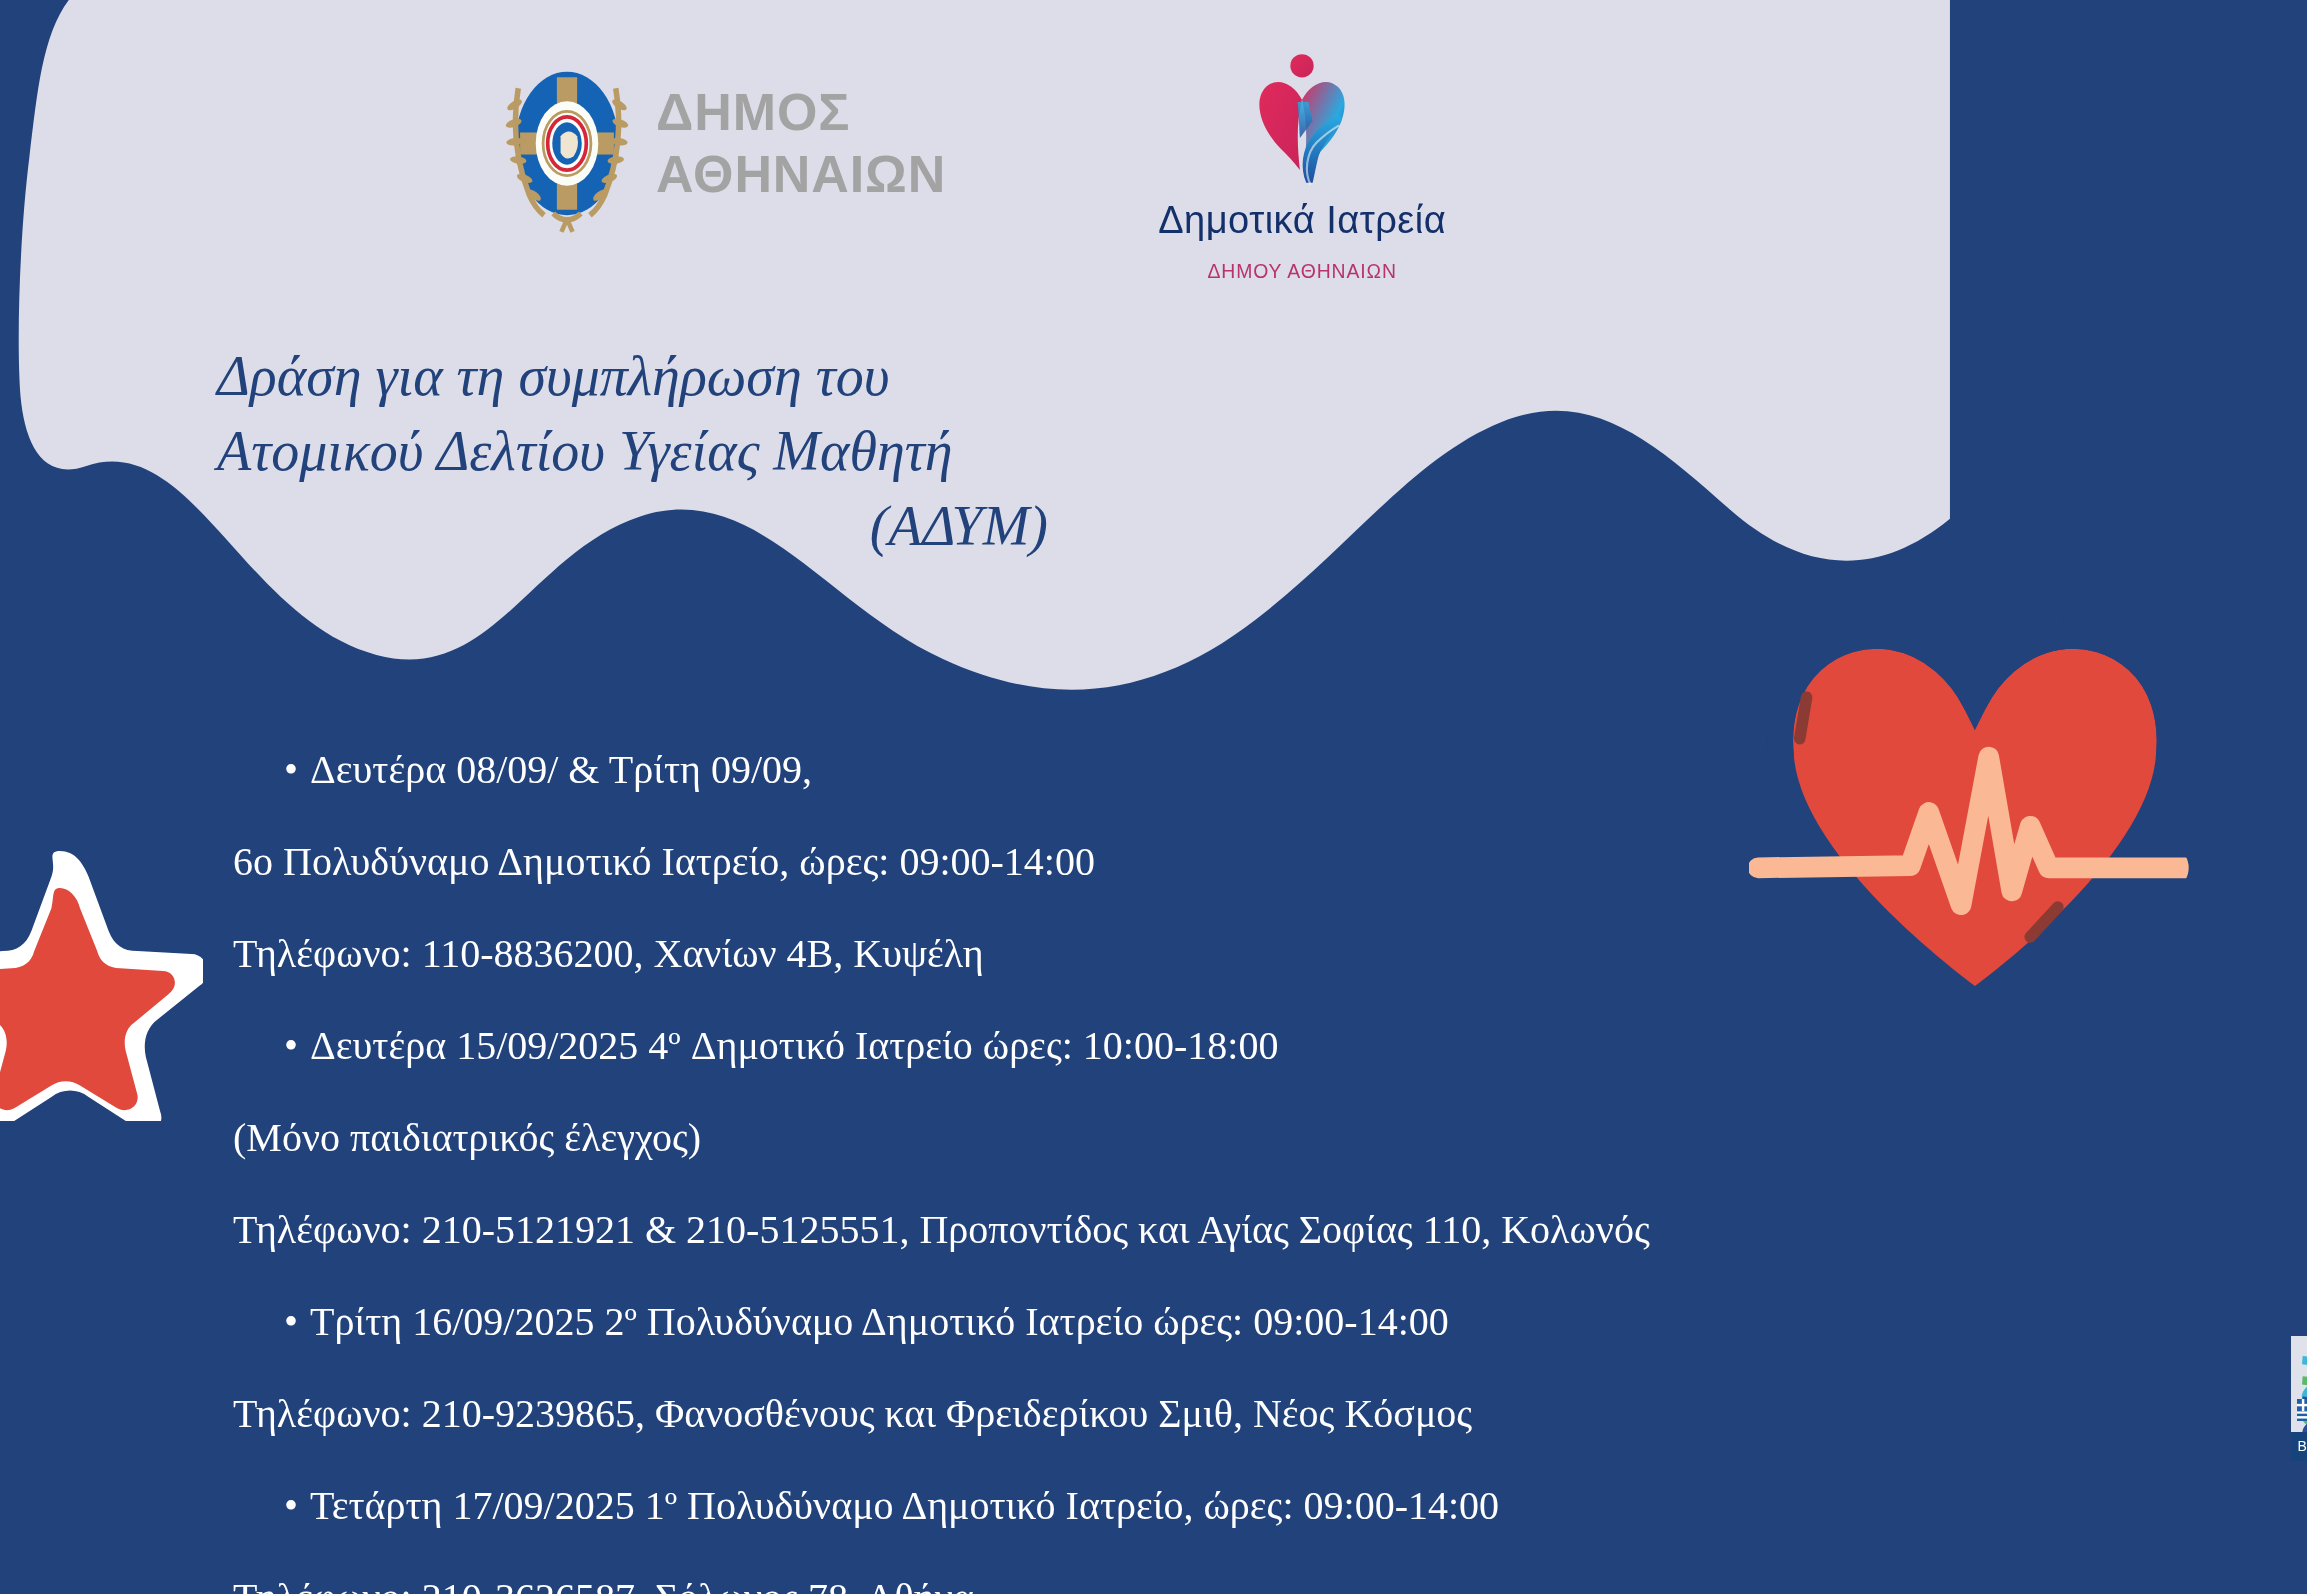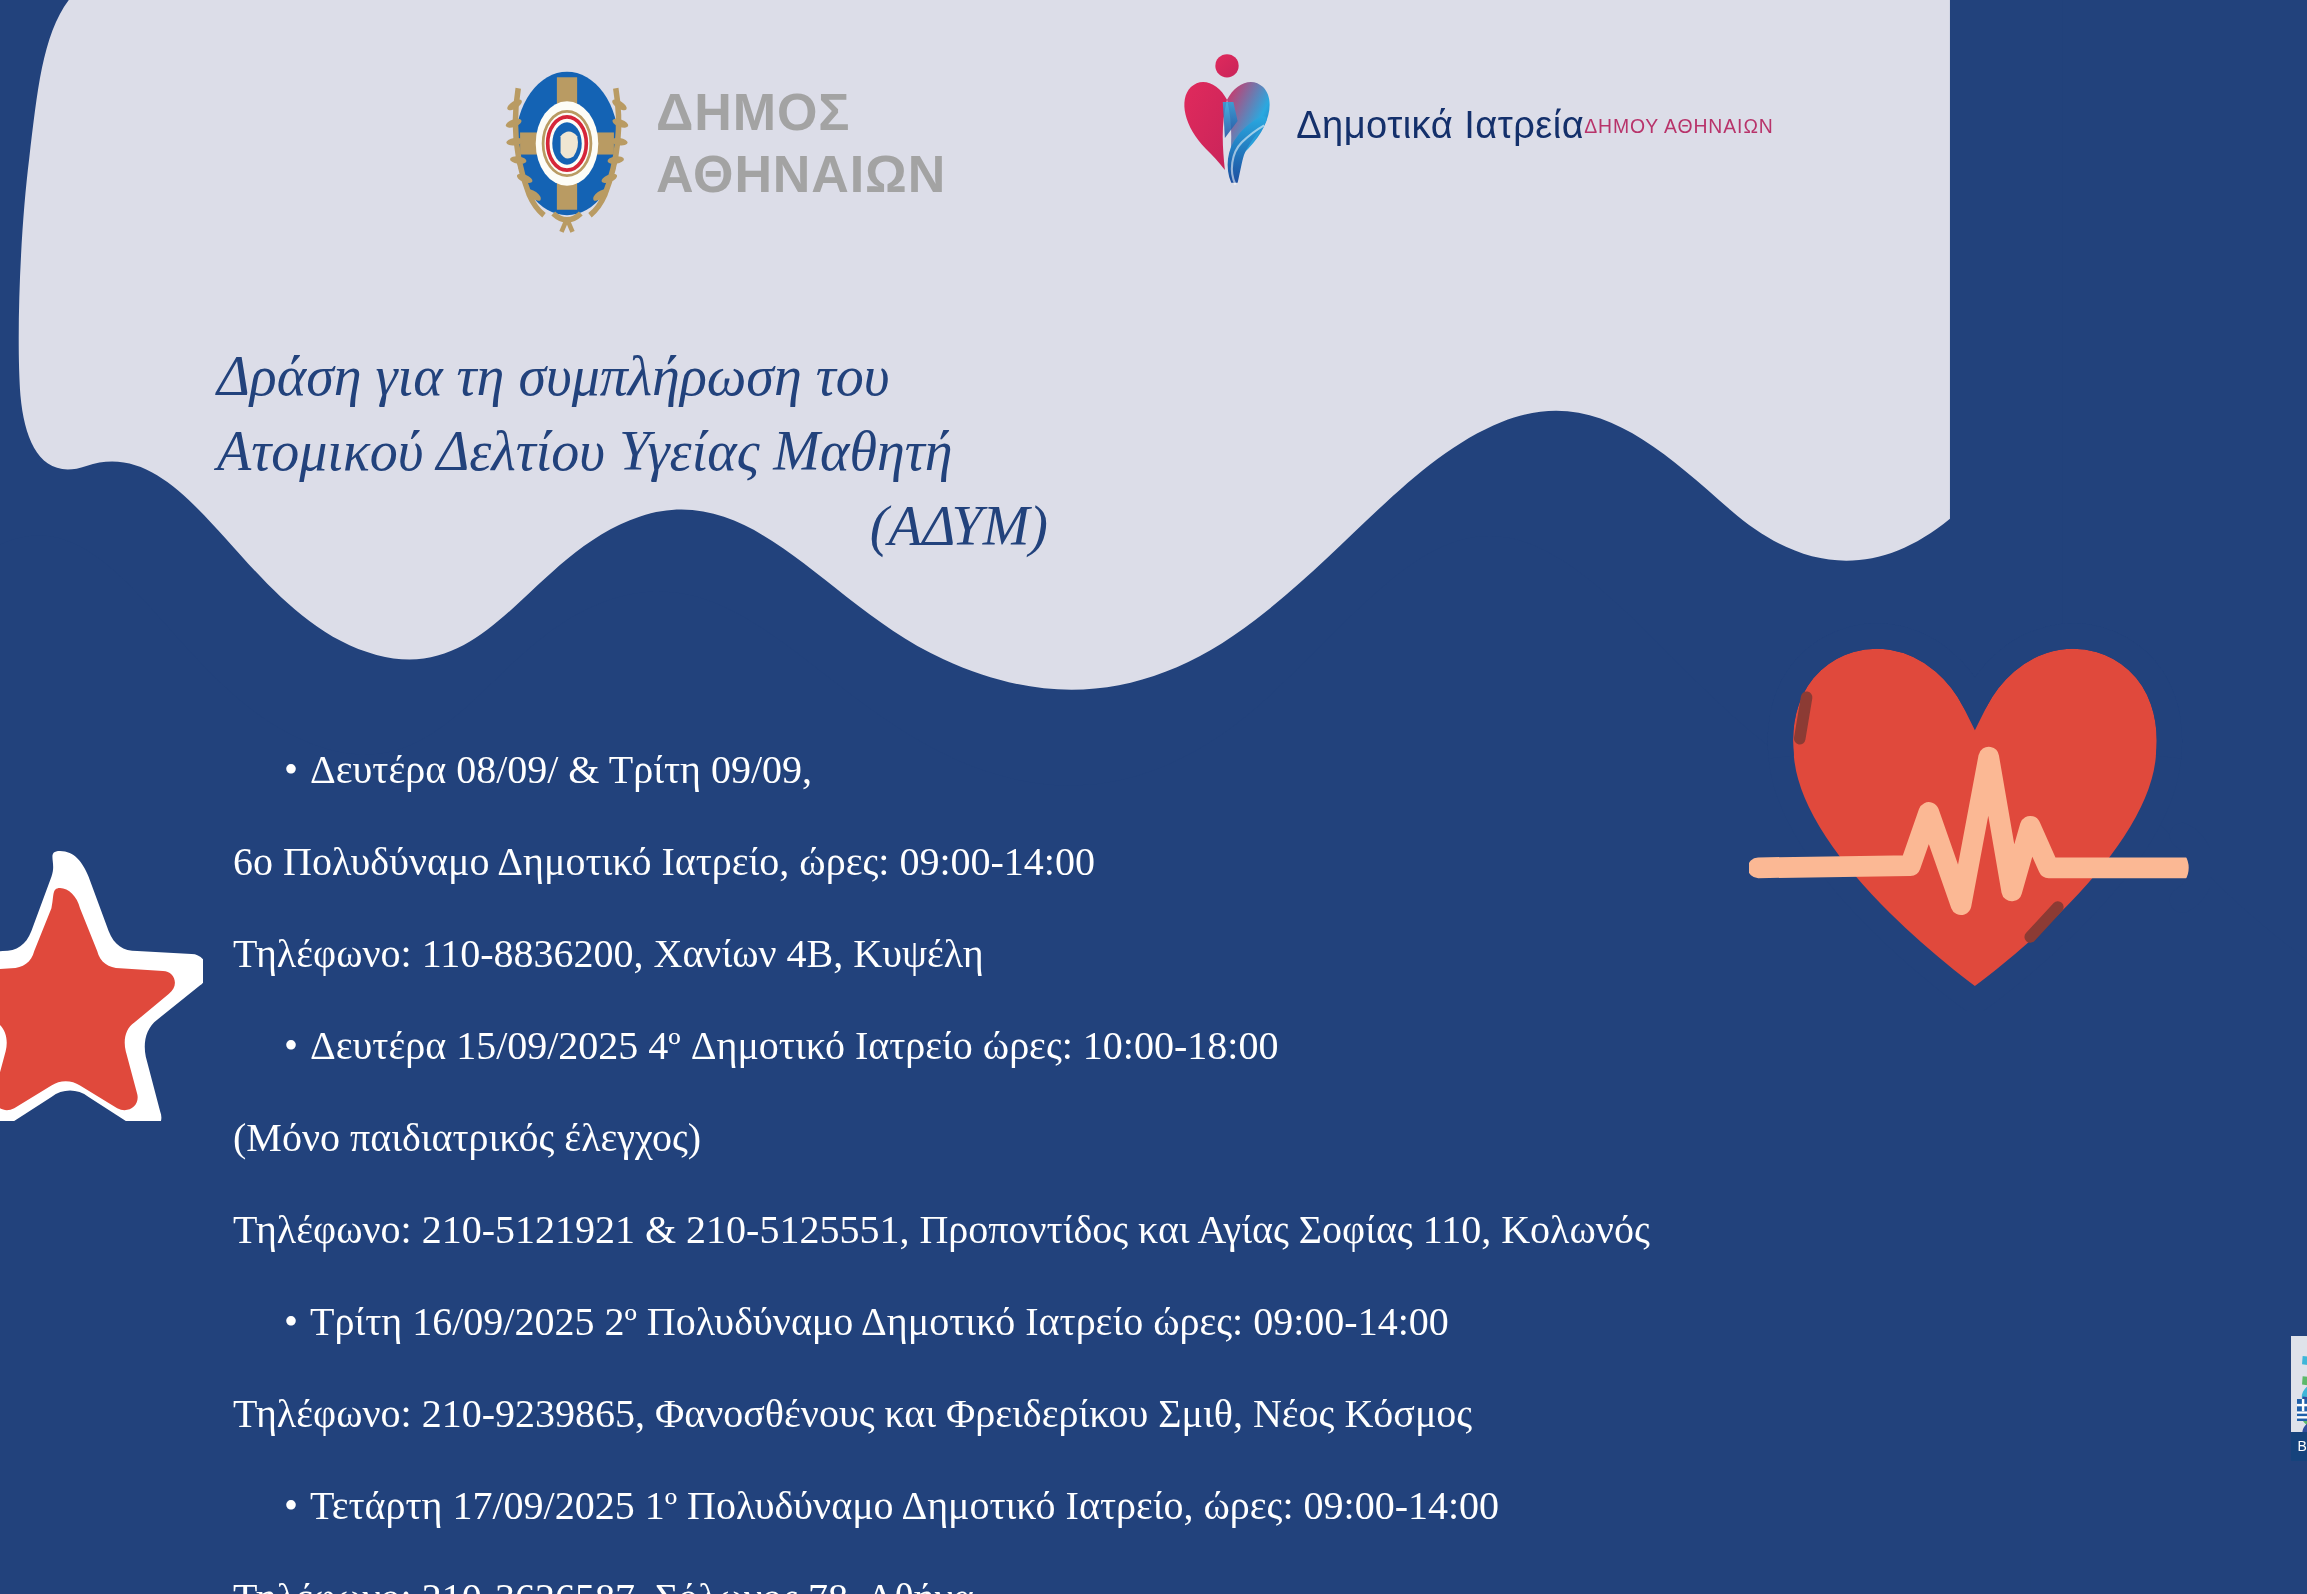--- a/index.html
+++ b/index.html
@@ -88,29 +88,29 @@
   .logos{
     position:absolute; left:498px; top:51px;
     display:flex; align-items:flex-start; gap:212px;
   }
   .logo-athens{ display:flex; align-items:center; gap:20px; }
   .crest{ width:138px; height:185px; }
   .logo-athens-text{
     color:#a3a3a3; font-family:"Liberation Sans", sans-serif;
     font-weight:bold; font-size:52px; line-height:1.18; letter-spacing:0.9px;
   }
-  .logo-iatreia{ display:flex; flex-direction:row; align-items:center; }
+  .logo-iatreia{ display:flex; flex-direction:column; align-items:center; }
   .iatreia-mark{ width:138px; height:138px; }
   .iatreia-name{
     color:#14306b; font-family:"Liberation Sans", sans-serif;
     font-size:38px; margin-top:10px; letter-spacing:0.5px;
   }
   .iatreia-sub{
     color:#b8336a; font-family:"Liberation Sans", sans-serif;
-    font-size:19.4px; margin-top:12px; letter-spacing:0.9px;
+    font-size:19.4px; margin-top:18px; letter-spacing:0.9px;
   }
 
   
   .title{
     position:absolute; left:217px; top:339px;
     color:#22427c;
     font-family:"Liberation Serif", serif;
     font-style:italic;
     font-size:56px; line-height:1.34;
     width:1384px;

